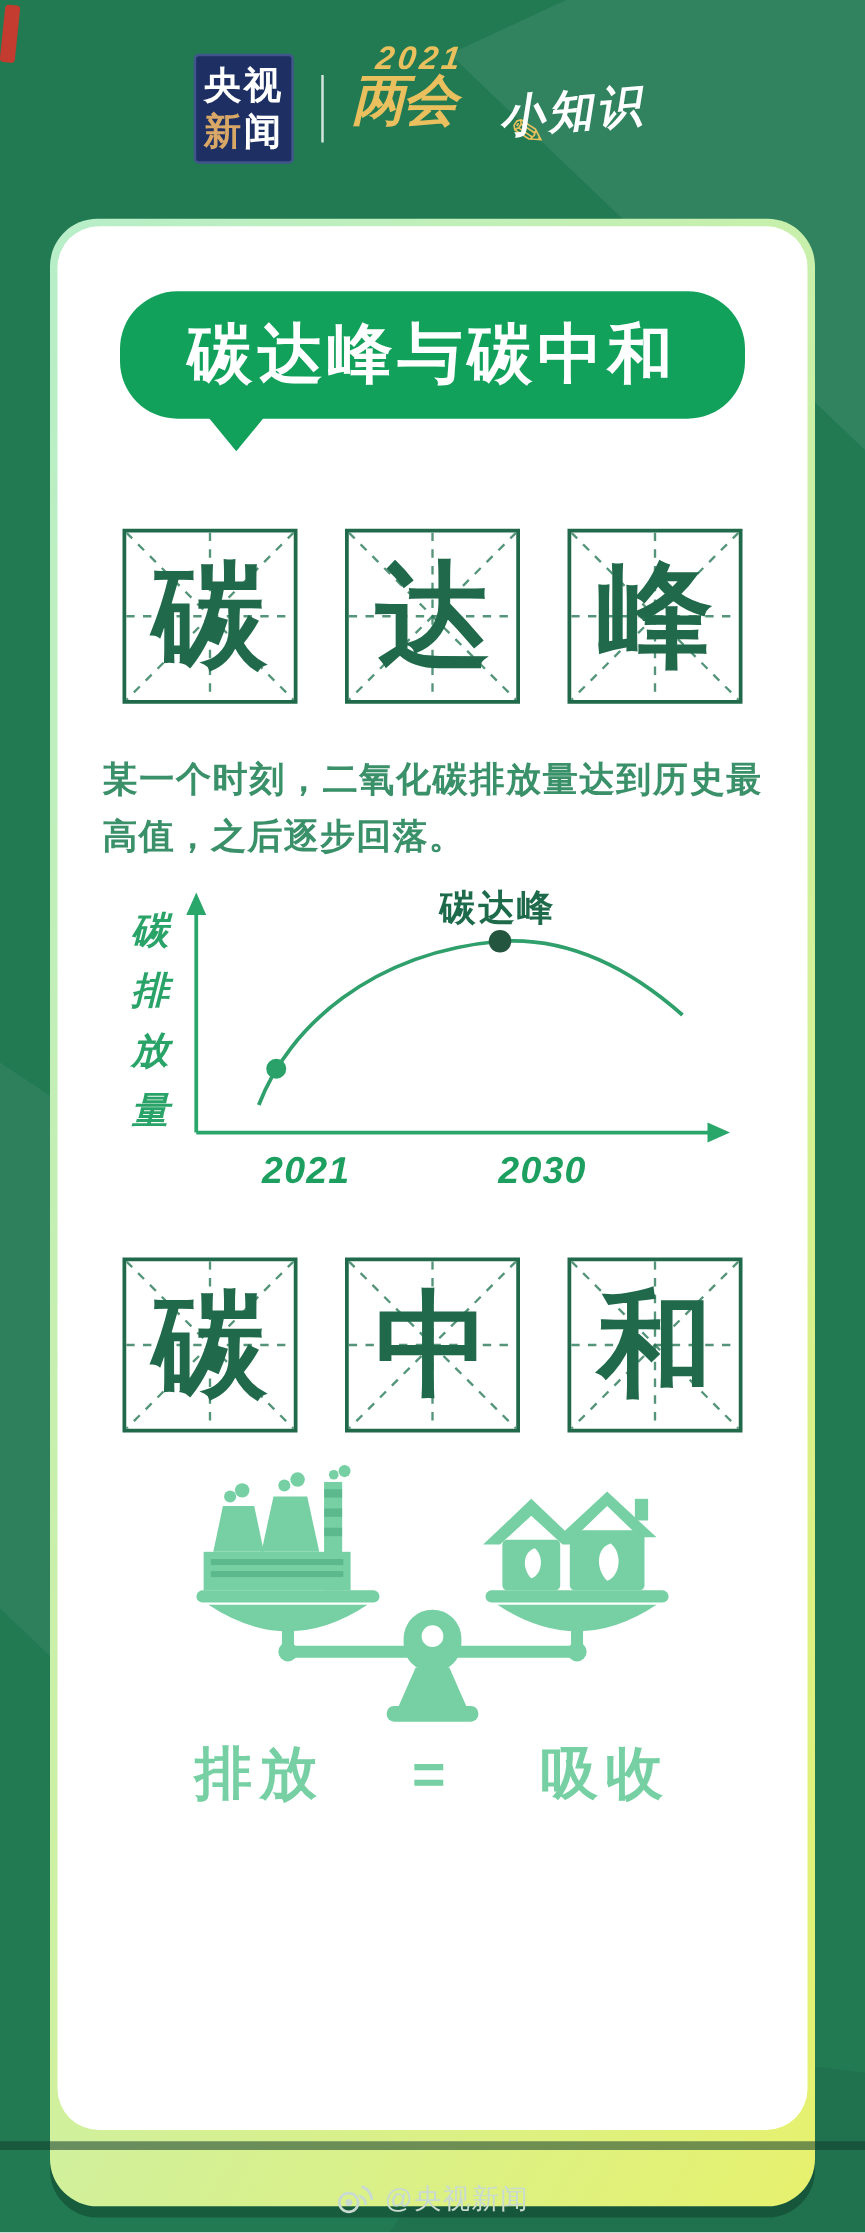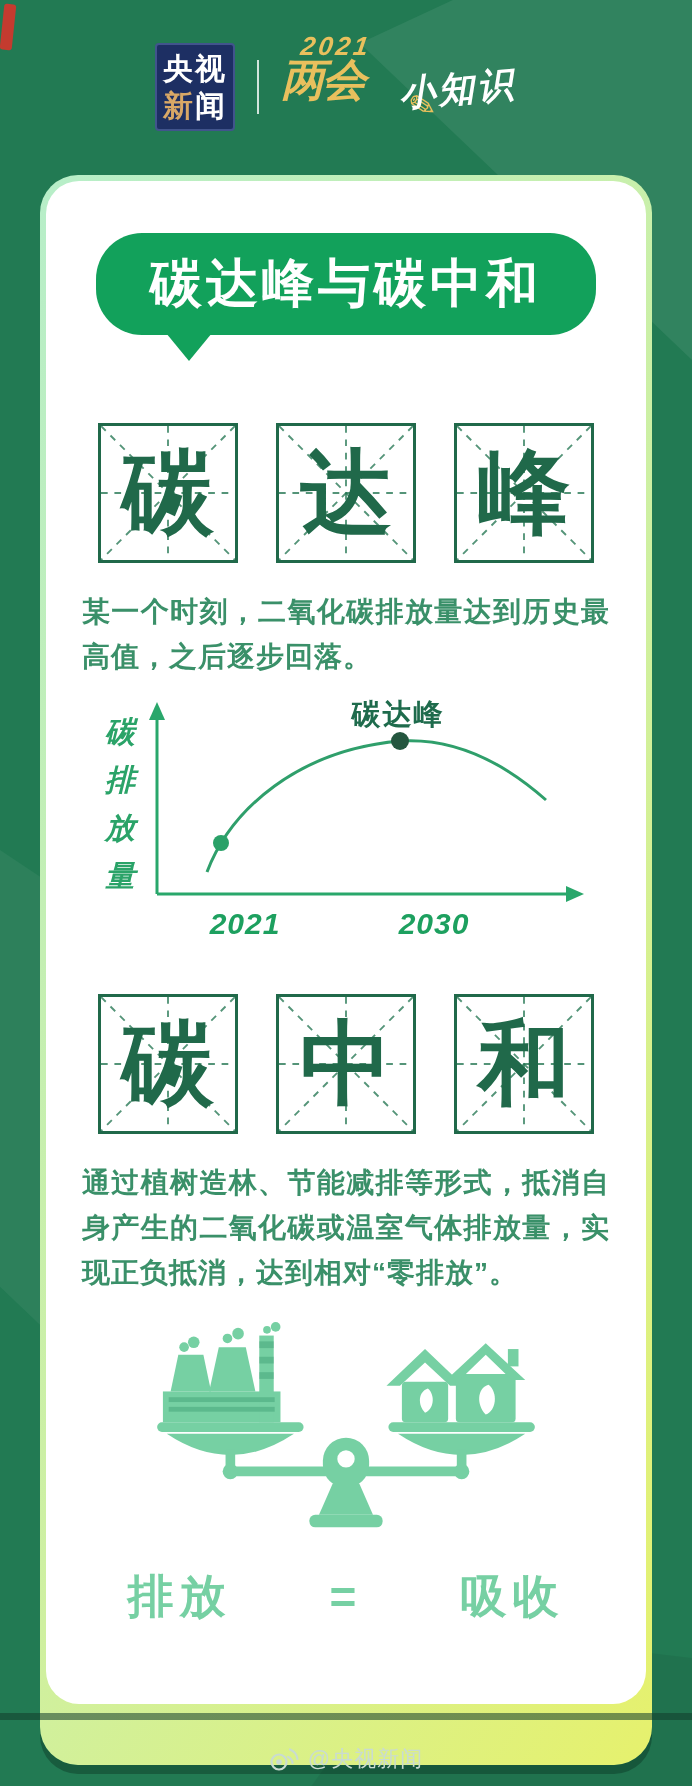--- a/index.html
+++ b/index.html
@@ -49,41 +49,41 @@
                  border-left:23px solid transparent; border-right:23px solid transparent;
                  border-top:28px solid #12a15b; }
 
   .charbox-row { display:flex; justify-content:center; gap:38px; margin-top:62px; }
   .charbox { position:relative; width:140px; height:140px; border:3.5px solid #20694a; background:#ffffff; }
   .charbox svg { position:absolute; inset:0; width:100%; height:100%; }
   .charbox .grid-line { stroke:#2a7a57; stroke-width:1.4; stroke-dasharray:5 5; opacity:.8; }
   .charbox span { position:absolute; inset:0; display:flex; align-items:center; justify-content:center;
                   font-size:92px; font-weight:900; color:#20694a; }
 
-  .desc { margin:26px 36px 0; font-size:28px; line-height:1.62; color:#3a9069; font-weight:700;
+  .desc { margin:38px 36px 0; font-size:28px; line-height:1.62; color:#3a9069; font-weight:700;
           letter-spacing:1px; text-align:justify; }
 
   .chart { display:block; margin:14px auto 0; width:600px; height:252px; }
   .axis { stroke:#29a76b; stroke-width:3; }
   .axis-head { fill:#29a76b; }
   .curve { fill:none; stroke:#2f9f6b; stroke-width:3; }
   .dot-light { fill:#2aa168; }
   .dot-dark { fill:#24563f; }
   .ylab { font-size:30px; font-weight:900; font-style:italic; fill:#2aa368; text-anchor:middle; }
   .xtick { font-size:30px; font-weight:900; font-style:italic; fill:#1da05f; text-anchor:middle; letter-spacing:1px; }
   .peak-label { font-size:29px; font-weight:900; fill:#1e6b4c; text-anchor:middle; letter-spacing:2px; }
 
   .row2 { margin-top:48px; }
 
   .balance { display:block; margin:26px auto 0; width:424px; height:216px; }
   .mint { fill:#76d0a3; }
   .mint-dk { fill:#3f9e74; opacity:.45; }
   .leaf { fill:#ffffff; }
 
-  .equation { display:flex; justify-content:center; align-items:center; gap:98px; margin-top:28px;
+  .equation { display:flex; justify-content:center; align-items:center; gap:70px; 
               font-size:46px; font-weight:900; color:#76d0a3; letter-spacing:6px; }
 
   
   .bottom-strip { position:absolute; left:0; top:1713px; width:100%; height:7px; background:#123c2b; opacity:.55; }
   .credit { position:absolute; left:0; top:1744px; width:100%; display:flex; align-items:center;
             justify-content:center; gap:9px; color:#c9dbd1; font-size:22px; font-weight:400; letter-spacing:1px; }
   .weibo-icon { width:30px; height:26px; }
 </style>
 </head>
 <body>
@@ -188,21 +188,20 @@
           <svg viewBox="0 0 100 100" preserveAspectRatio="none">
               <line class="grid-line" x1="0" y1="0" x2="100" y2="100"></line>
               <line class="grid-line" x1="100" y1="0" x2="0" y2="100"></line>
               <line class="grid-line" x1="50" y1="0" x2="50" y2="100"></line>
               <line class="grid-line" x1="0" y1="50" x2="100" y2="50"></line>
             </svg>
           <span>和</span>
         </div>
       </div>
 
-      <p class="desc">通过植树造林、节能减排等形式，抵消自身产生的二氧化碳或温室气体排放量，实现正负抵消，达到相对“零排放”。</p>
 
       <svg class="balance" viewBox="0 0 440 224">
 
         <g>
           <circle class="mint" cx="52" cy="26" r="5"></circle>
             <circle class="mint" cx="62" cy="21" r="6"></circle>
           <circle class="mint" cx="97" cy="17" r="5"></circle>
             <circle class="mint" cx="108" cy="12" r="6"></circle>
           <circle class="mint" cx="138" cy="8" r="4"></circle>
             <circle class="mint" cx="147" cy="5" r="5"></circle>

